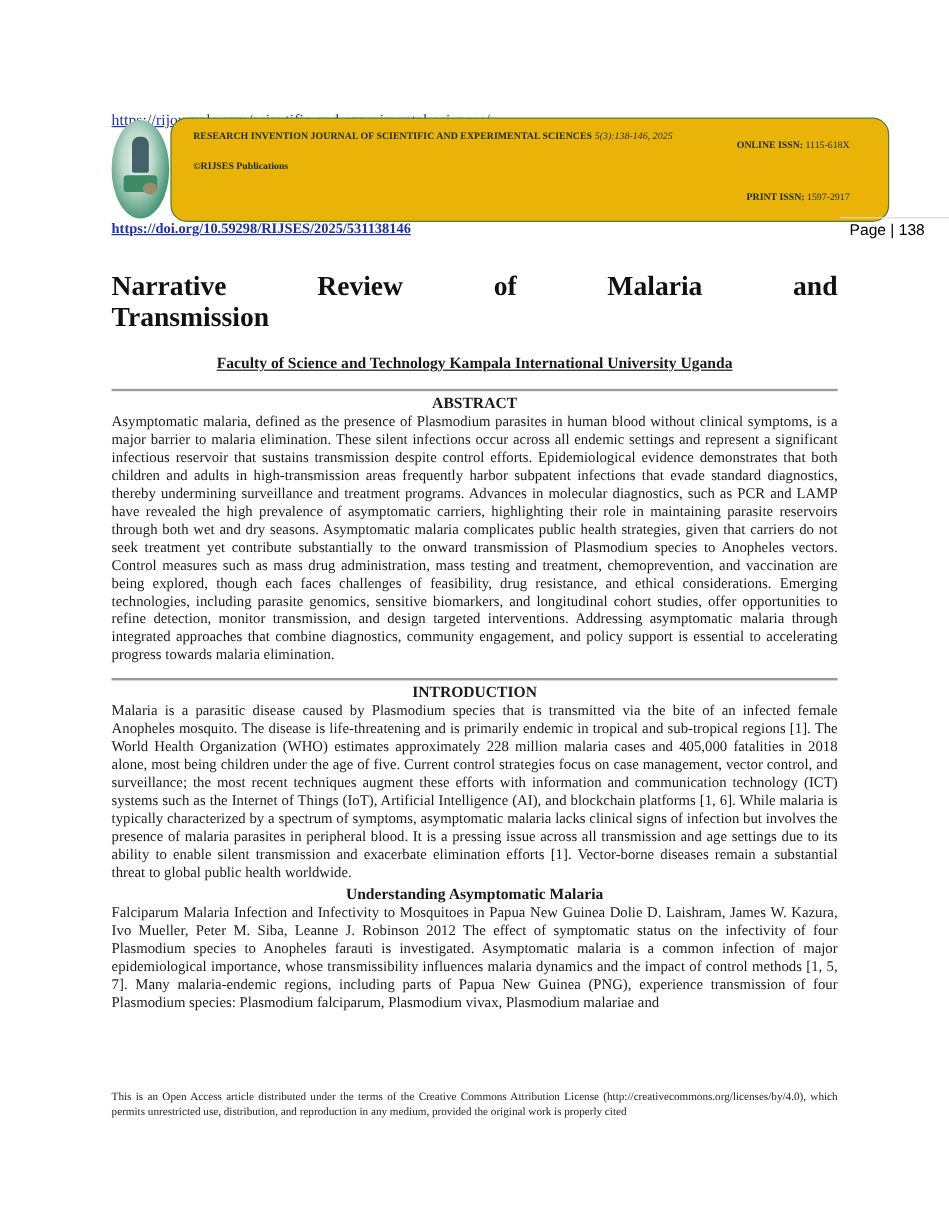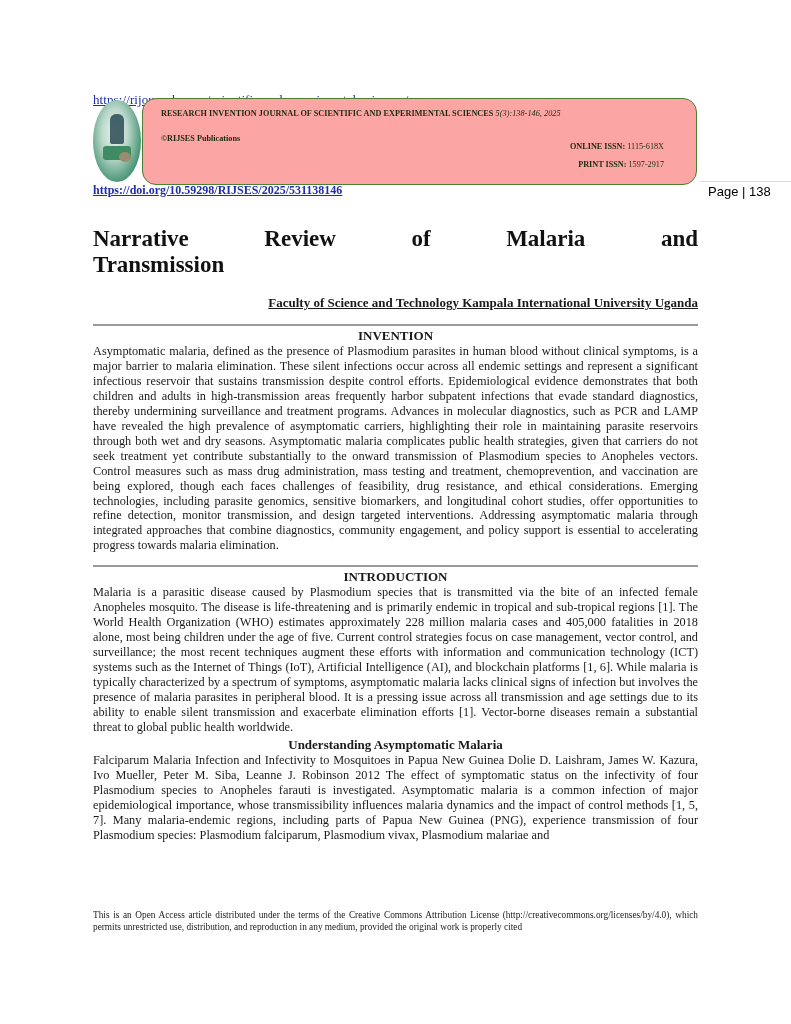--- a/index.html
+++ b/index.html
@@ -15,28 +15,28 @@
     position: absolute; left: 93px; top: 100px; width: 48px; height: 82px;
     border-radius: 50%;
     background: radial-gradient(ellipse at 45% 40%, #e9f3ee 0%, #bcd8cb 35%, #4f9a7a 70%, #1f6e55 100%);
     overflow: hidden;
   }
   .logo .fig { position: absolute; left: 17px; top: 14px; width: 14px; height: 30px; background: #2a4a55; border-radius: 6px 6px 2px 2px; opacity: .85; }
   .logo .fig2 { position: absolute; left: 10px; top: 46px; width: 28px; height: 14px; background: #3f8b63; border-radius: 3px; }
   .logo .fig3 { position: absolute; left: 26px; top: 52px; width: 12px; height: 10px; background: #9b8c6e; border-radius: 50%; }
 
   .banner {
-    position: absolute; left: 142px; top: 98px; width: 555px; height: 87px;
-    background: #fca5a5; border: 1px solid #4c7f2f; border-radius: 14px;
+    position: absolute; left: 142px; top: 98px; width: 599px; height: 87px;
+    background: #eab308; border: 1px solid #4c7f2f; border-radius: 14px;
     font-family: "Liberation Serif", serif; font-weight: bold; color: #1b2a10;
   }
   .banner .journal-name { position: absolute; left: 18px; top: 10px; font-size: 8.2px; letter-spacing: 0.05px; }
   .banner .journal-name .vol { font-weight: normal; font-style: italic; }
   .banner .publisher { position: absolute; left: 18px; top: 35px; font-size: 8.2px; }
-  .banner .online-issn { position: absolute; right: 32px; top: 43px; font-size: 8.2px; padding-left: 36px; }
+  .banner .online-issn { position: absolute; right: 32px; top: 17px; font-size: 8.2px; padding-left: 36px; }
   .banner .online-issn span, .banner .print-issn span { font-weight: normal; }
   .banner .print-issn { position: absolute; right: 32px; top: 61px; font-size: 8.2px; }
 
   .doi {
     position: absolute; left: 93px; top: 183px;
     font-size: 12px; font-weight: bold; color: #1f2fa8; text-decoration: underline;
   }
   .page-rule { position: absolute; left: 700px; top: 181px; width: 91px; height: 1px; background: #d9d9d9; }
   .page-number {
     position: absolute; left: 708px; top: 184px;
@@ -44,21 +44,21 @@
   }
 
   .content { position: absolute; left: 93px; top: 226px; width: 605px; }
 
   .title {
     font-size: 23px; font-weight: bold; line-height: 26px; text-align: justify;
     text-align-last: left; color: #111;
   }
   .title .line1 { display: flex; justify-content: space-between; }
   .author { text-align: center; font-size: 14px; font-weight: bold; margin-top: 0px; line-height: 18px; }
-  .affiliation { text-align: right; font-size: 13px; font-weight: bold; text-decoration: underline; margin-top: 17px; line-height: 16px; }
+  .affiliation { text-align: center; font-size: 13px; font-weight: bold; text-decoration: underline; margin-top: 17px; line-height: 16px; }
 
   .rule { height: 2px; background: #9a9a9a; margin: 0; }
   .rule.r1 { margin-top: 13px; }
 
   .section-head { text-align: center; font-size: 13px; font-weight: bold; line-height: 16px; margin-top: 2px; }
   .body-text { font-size: 12.3px; line-height: 14.95px; text-align: justify; }
   .keywords { font-size: 12.3px; line-height: 14.95px; }
   .keywords b { font-weight: bold; }
   .rule.r2 { margin-top: 12px; }
 
@@ -106,21 +106,21 @@
       <span>of</span>
       <span>Malaria</span>
       <span>and</span>
     </div>
     <div>Transmission</div>
   </div>
   <div class="affiliation">Faculty of Science and Technology Kampala International University Uganda</div>
 
   <div class="rule r1"></div>
 
-  <div class="section-head">INVENTION</div>
+  <div class="section-head">ABSTRACT</div>
   <p class="body-text">Asymptomatic malaria, defined as the presence of Plasmodium parasites in human blood without clinical symptoms, is a major barrier to malaria elimination. These silent infections occur across all endemic settings and represent a significant infectious reservoir that sustains transmission despite control efforts. Epidemiological evidence demonstrates that both children and adults in high-transmission areas frequently harbor subpatent infections that evade standard diagnostics, thereby undermining surveillance and treatment programs. Advances in molecular diagnostics, such as PCR and LAMP have revealed the high prevalence of asymptomatic carriers, highlighting their role in maintaining parasite reservoirs through both wet and dry seasons. Asymptomatic malaria complicates public health strategies, given that carriers do not seek treatment yet contribute substantially to the onward transmission of Plasmodium species to Anopheles vectors. Control measures such as mass drug administration, mass testing and treatment, chemoprevention, and vaccination are being explored, though each faces challenges of feasibility, drug resistance, and ethical considerations. Emerging technologies, including parasite genomics, sensitive biomarkers, and longitudinal cohort studies, offer opportunities to refine detection, monitor transmission, and design targeted interventions. Addressing asymptomatic malaria through integrated approaches that combine diagnostics, community engagement, and policy support is essential to accelerating progress towards malaria elimination.</p>
 
   <div class="rule r2"></div>
 
   <div class="section-head">INTRODUCTION</div>
   <p class="body-text">Malaria is a parasitic disease caused by Plasmodium species that is transmitted via the bite of an infected female Anopheles mosquito. The disease is life-threatening and is primarily endemic in tropical and sub-tropical regions [1]. The World Health Organization (WHO) estimates approximately 228 million malaria cases and 405,000 fatalities in 2018 alone, most being children under the age of five. Current control strategies focus on case management, vector control, and surveillance; the most recent techniques augment these efforts with information and communication technology (ICT) systems such as the Internet of Things (IoT), Artificial Intelligence (AI), and blockchain platforms [1, 6]. While malaria is typically characterized by a spectrum of symptoms, asymptomatic malaria lacks clinical signs of infection but involves the presence of malaria parasites in peripheral blood. It is a pressing issue across all transmission and age settings due to its ability to enable silent transmission and exacerbate elimination efforts [1]. Vector-borne diseases remain a substantial threat to global public health worldwide.</p>
 
   <div class="section-head">Understanding Asymptomatic Malaria</div>
   <p class="body-text">Falciparum Malaria Infection and Infectivity to Mosquitoes in Papua New Guinea Dolie D. Laishram, James W. Kazura, Ivo Mueller, Peter M. Siba, Leanne J. Robinson 2012 The effect of symptomatic status on the infectivity of four Plasmodium species to Anopheles farauti is investigated. Asymptomatic malaria is a common infection of major epidemiological importance, whose transmissibility influences malaria dynamics and the impact of control methods [1, 5, 7]. Many malaria-endemic regions, including parts of Papua New Guinea (PNG), experience transmission of four Plasmodium species: Plasmodium falciparum, Plasmodium vivax, Plasmodium malariae and</p>
 </div>

